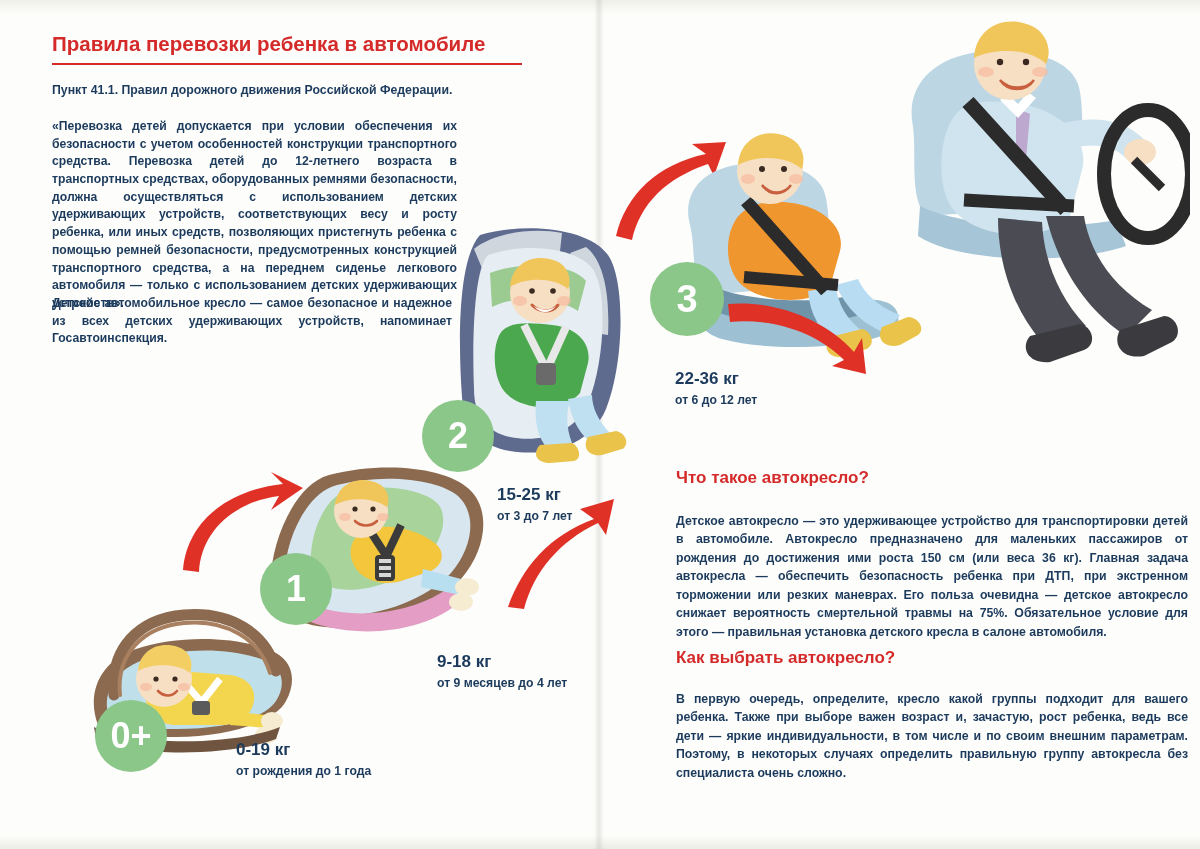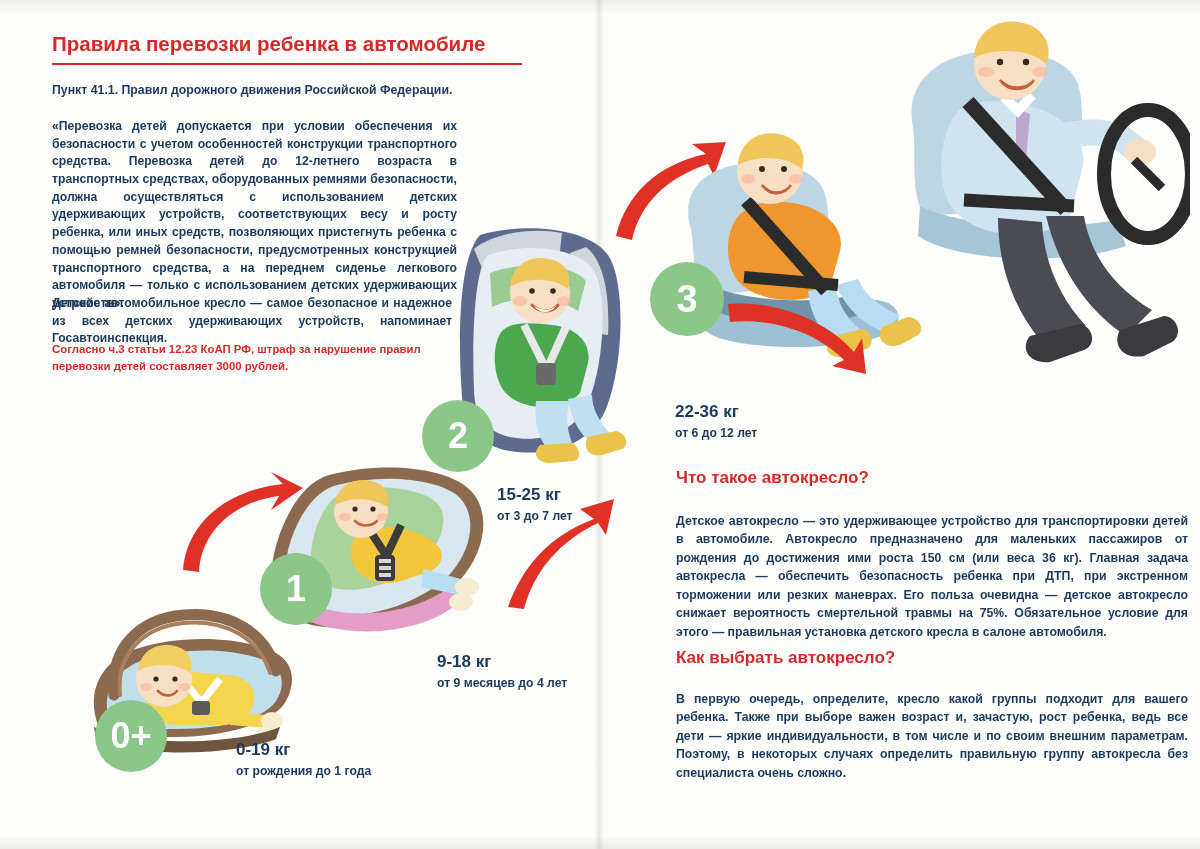--- a/index.html
+++ b/index.html
@@ -151,21 +151,20 @@
 
   <div class="col-left">
 
     <h1 class="title">
       <span class="underline">Правила перевозки ребенка в автомобиле</span>
     </h1>
 
     <div class="subtitle">Пункт 41.1. Правил дорожного движения Российской Федерации.</div>
     <div class="quote">«Перевозка детей допускается при условии обеспечения их безопасности с учетом особенностей конструкции транспортного средства. Перевозка детей до 12-летнего возраста в транспортных средствах, оборудованных ремнями безопасности, должна осуществляться с использованием детских удерживающих устройств, соответствующих весу и росту ребенка, или иных средств, позволяющих пристегнуть ребенка с помощью ремней безопасности, предусмотренных конструкцией транспортного средства, а на переднем сиденье легкового автомобиля — только с использованием детских удерживающих устройств».</div>
     <div class="note">Детское автомобильное кресло — самое безопасное и надежное из всех детских удерживающих устройств, напоминает Госавтоинспекция.</div>
-    <div class="warning">Согласно ч.3 статьи 12.23 КоАП РФ, штраф за нарушение правил перевозки детей составляет 3000 рублей.</div>
 
     <div class="ill" style="left:175px; top:470px;">
       <svg width="130" height="110" viewBox="0 0 130 110">
         <path d="M8,100 C12,52 52,20 108,14 L96,2 L128,18 L96,40 L104,26 C58,32 26,62 24,102 Z" fill="#e03127"></path>
       </svg>
     </div>
 
     <div class="ill" style="left:80px; top:575px;">
       <svg width="230" height="190" viewBox="0 0 230 190">
 
@@ -374,21 +373,21 @@
       </svg>
     </div>
 
     <div class="ill" style="left:120px; top:290px;">
       <svg width="150" height="110" viewBox="0 0 150 110">
         <path d="M8,14 C52,10 104,28 134,62 L142,48 L146,84 L112,76 L124,70 C96,42 52,28 10,32 Z" fill="#e03127"></path>
       </svg>
     </div>
 
     <div class="badge b3" style="left:50px; top:262px;">3</div>
-    <div class="wlabel l3" style="left:75px; top:369px;margin-top:33px;">
+    <div class="wlabel l3" style="left:75px; top:369px;">
       <span class="w">22-36 кг</span>
       <span class="a">от 6 до 12 лет</span>
     </div>
 
     <div class="r-head h1" style="left:76px; top:468px;">Что такое автокресло?</div>
     <div class="r-body b1" style="left:76px; top:512px; width:512px;">Детское автокресло — это удерживающее устройство для транспортировки детей в автомобиле. Автокресло предназначено для маленьких пассажиров от рождения до достижения ими роста 150 см (или веса 36 кг). Главная задача автокресла — обеспечить безопасность ребенка при ДТП, при экстренном торможении или резких маневрах. Его польза очевидна — детское автокресло снижает вероятность смертельной травмы на 75%. Обязательное условие для этого — правильная установка детского кресла в салоне автомобиля.</div>
 
     <div class="r-head h2" style="left:76px; top:648px;">Как выбрать автокресло?</div>
     <div class="r-body b2" style="left:76px; top:690px; width:512px;">В первую очередь, определите, кресло какой группы подходит для вашего ребенка. Также при выборе важен возраст и, зачастую, рост ребенка, ведь все дети — яркие индивидуальности, в том числе и по своим внешним параметрам. Поэтому, в некоторых случаях определить правильную группу автокресла без специалиста очень сложно.</div>
   </div>

